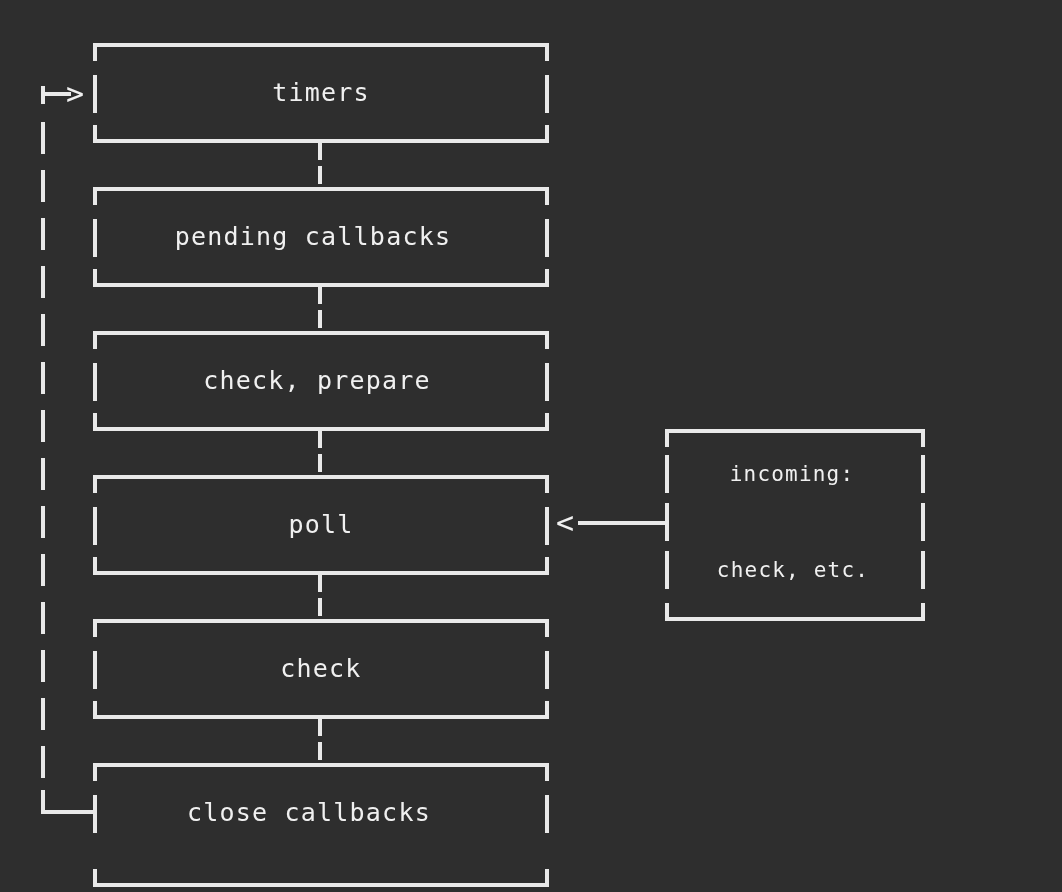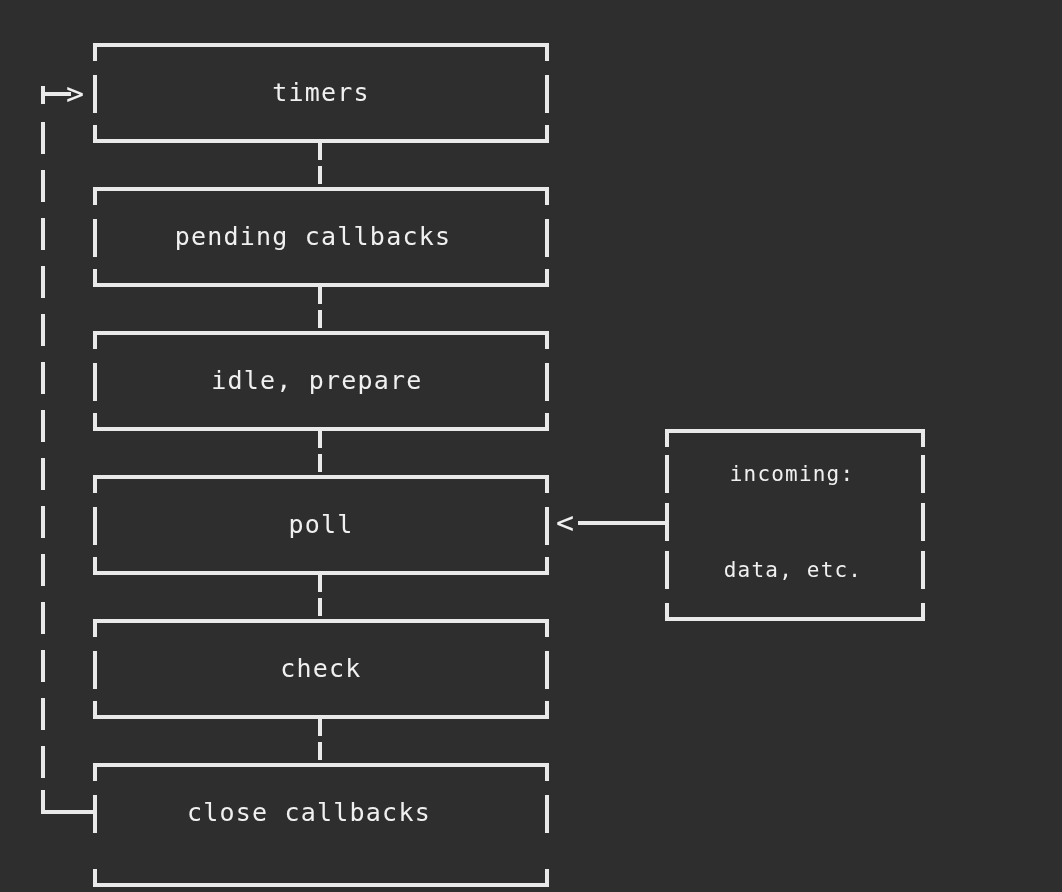--- a/index.html
+++ b/index.html
@@ -162,21 +162,21 @@
 
   <div class="box" style="left:85px; top:331px; width:472px; height:100px;">
     <div class="edge-top"></div>
     <div class="edge-bottom"></div>
     <div class="corner tl"></div>
     <div class="corner tr"></div>
     <div class="corner bl"></div>
     <div class="corner br"></div>
     <div class="side" style="left:8px;  top:32px; height:38px;"></div>
     <div class="side" style="right:8px; top:32px; height:38px;"></div>
-    <div class="label" style="top:27px; padding-right:8px;">idle, prepare</div>
+    <div class="label" style="top:27px; padding-right:8px;">check, prepare</div>
   </div>
 
   <div class="box" style="left:85px; top:475px; width:472px; height:100px;">
     <div class="edge-top"></div>
     <div class="edge-bottom"></div>
     <div class="corner tl"></div>
     <div class="corner tr"></div>
     <div class="corner bl"></div>
     <div class="corner br"></div>
     <div class="side" style="left:8px;  top:32px; height:38px;"></div>
@@ -218,19 +218,19 @@
 
     <div class="side" style="left:8px; top:26px; height:38px;"></div>
     <div class="side" style="left:8px; top:74px; height:38px;"></div>
     <div class="side" style="left:8px; top:122px; height:38px;"></div>
 
     <div class="side" style="right:8px; top:26px; height:38px;"></div>
     <div class="side" style="right:8px; top:74px; height:38px;"></div>
     <div class="side" style="right:8px; top:122px; height:38px;"></div>
 
     <div class="label" style="top:21px; padding-right:6px;">incoming:</div>
-    <div class="label" style="top:117px; padding-right:4px;">data, etc.</div>
+    <div class="label" style="top:117px; padding-right:4px;">check, etc.</div>
   </div>
 
   <span class="arrow-left" style="left:556px; top:508px;">&lt;</span>
   <div class="h-seg" style="left:578px; top:521px; width:87px;"></div>
 
 </div>
 
 </body></html>

